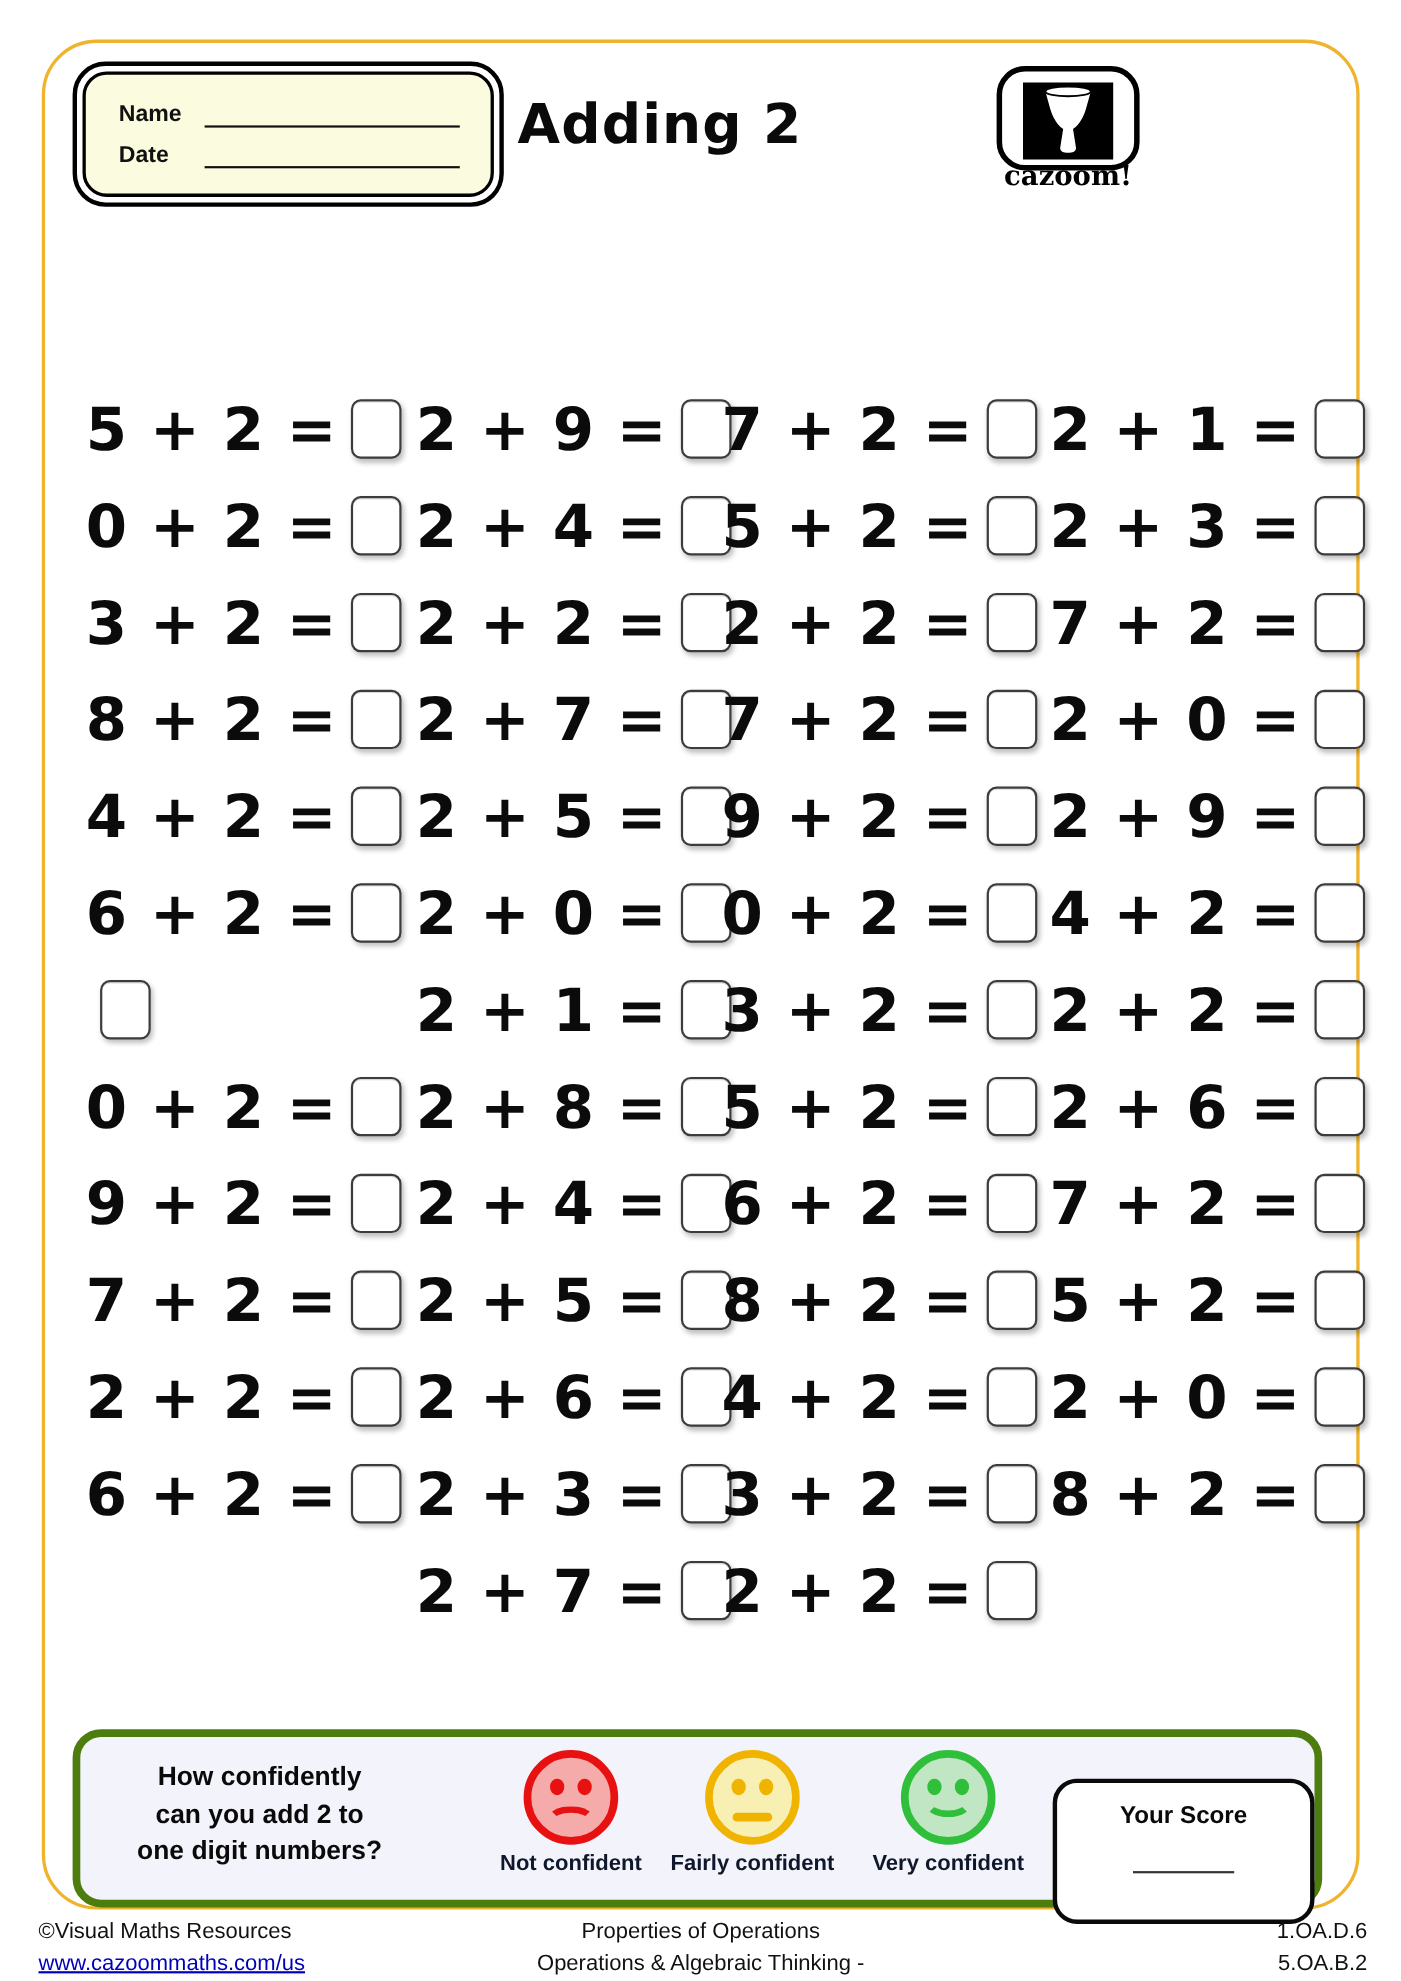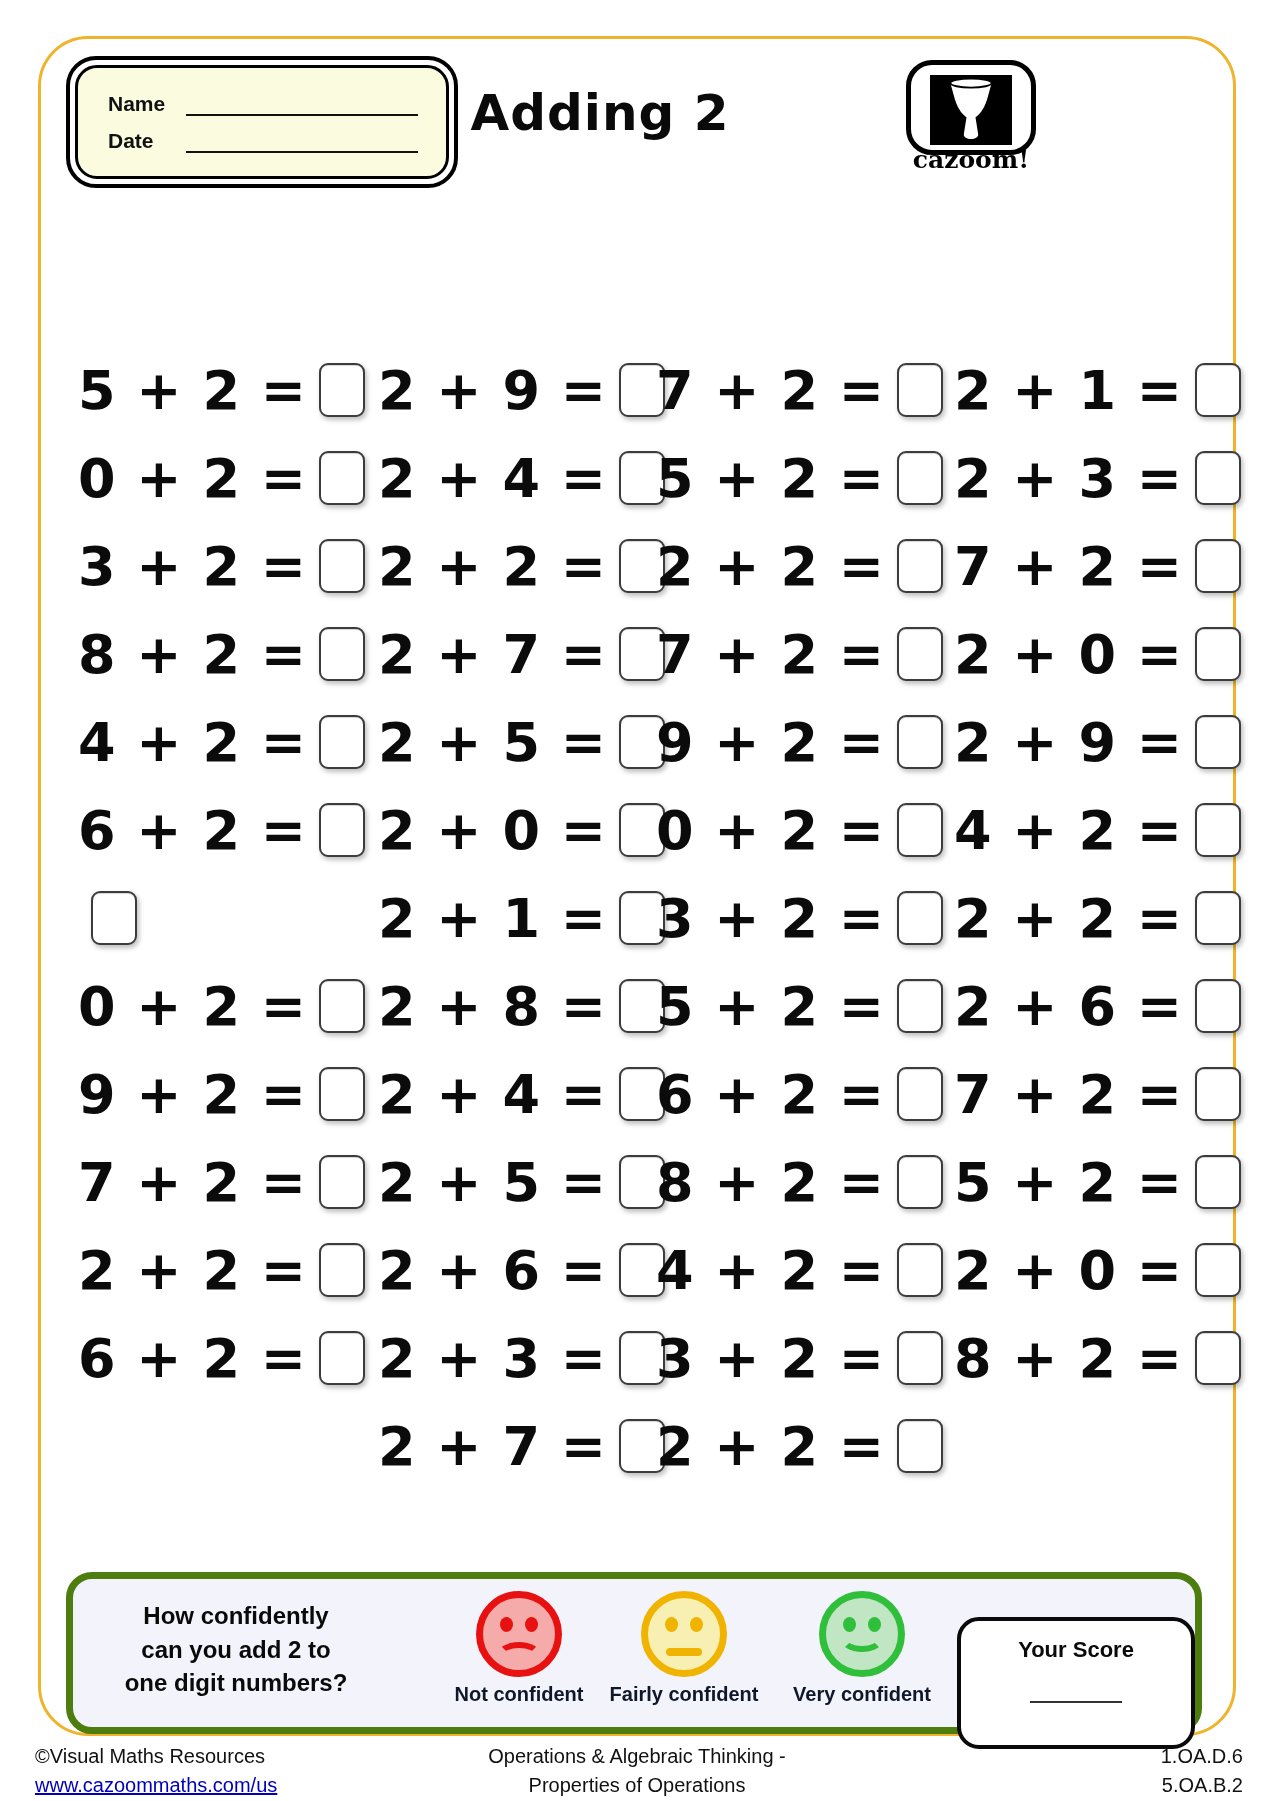--- a/index.html
+++ b/index.html
@@ -349,22 +349,22 @@
       <div class="score-line"></div>
     </div>
   </div>
 
   <div class="footer">
     <div class="footer-left">
       <div>©Visual Maths Resources</div>
       <div class="footer-link">www.cazoommaths.com/us</div>
     </div>
     <div class="footer-center">
+      <div>Properties of Operations</div>
       <div>Operations &amp; Algebraic Thinking -</div>
-      <div>Properties of Operations</div>
     </div>
     <div class="footer-right">
       <div>1.OA.D.6</div>
       <div>5.OA.B.2</div>
     </div>
   </div>
 
 </div>
 
 </body></html>

